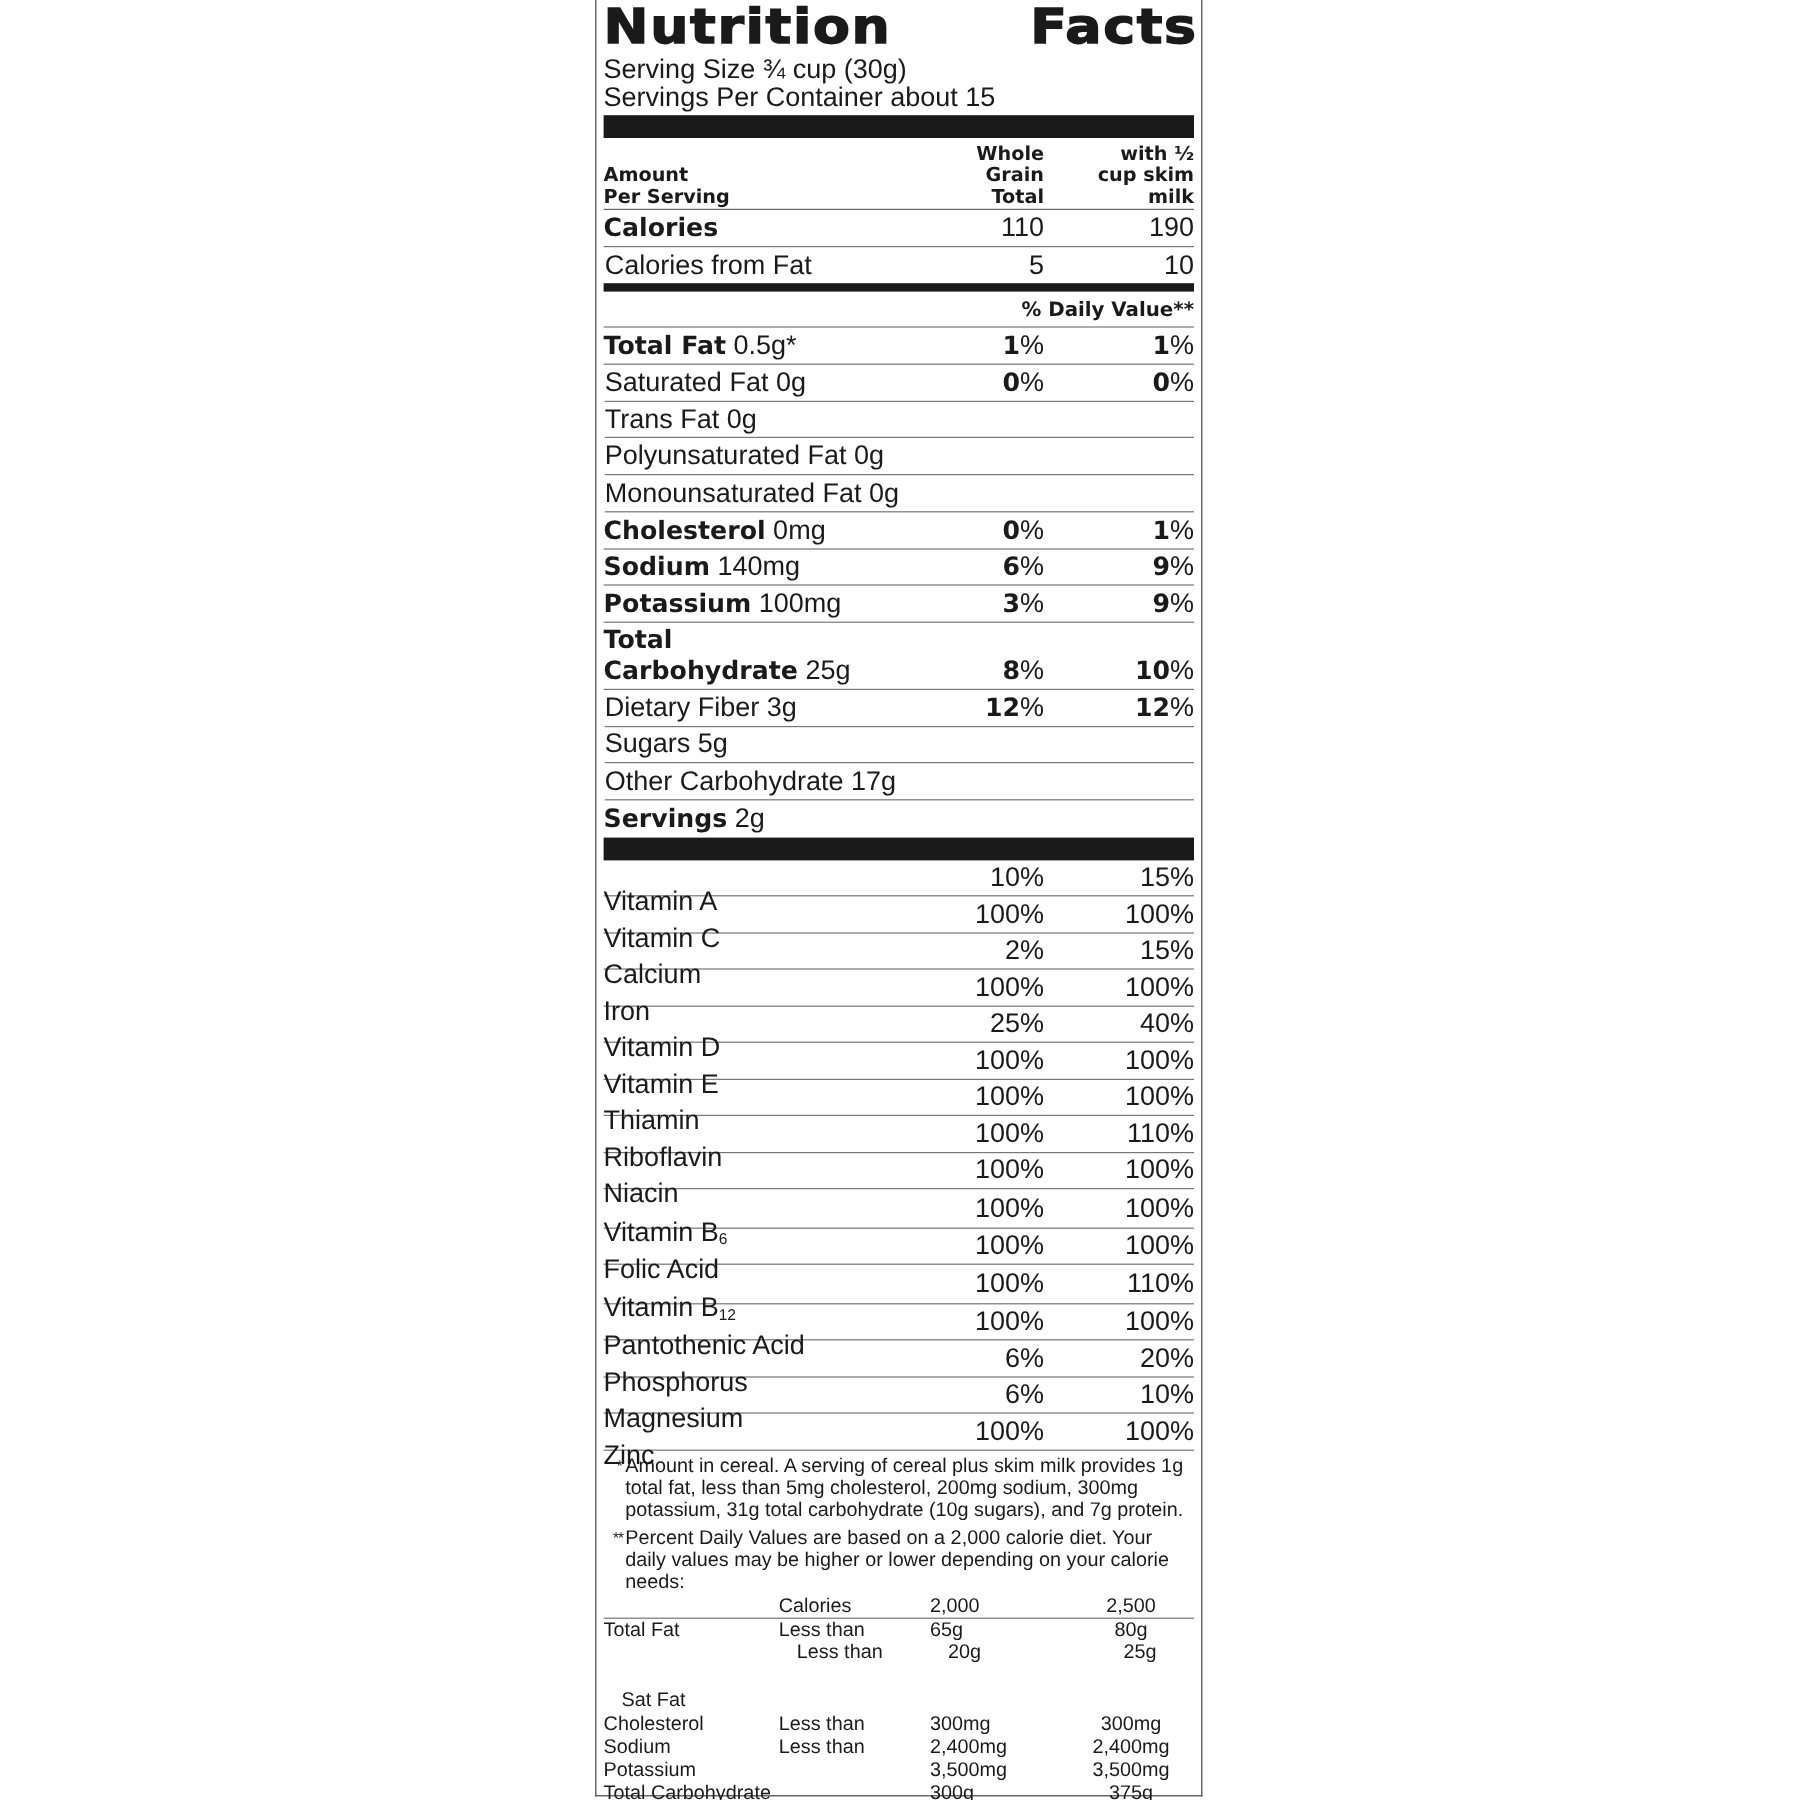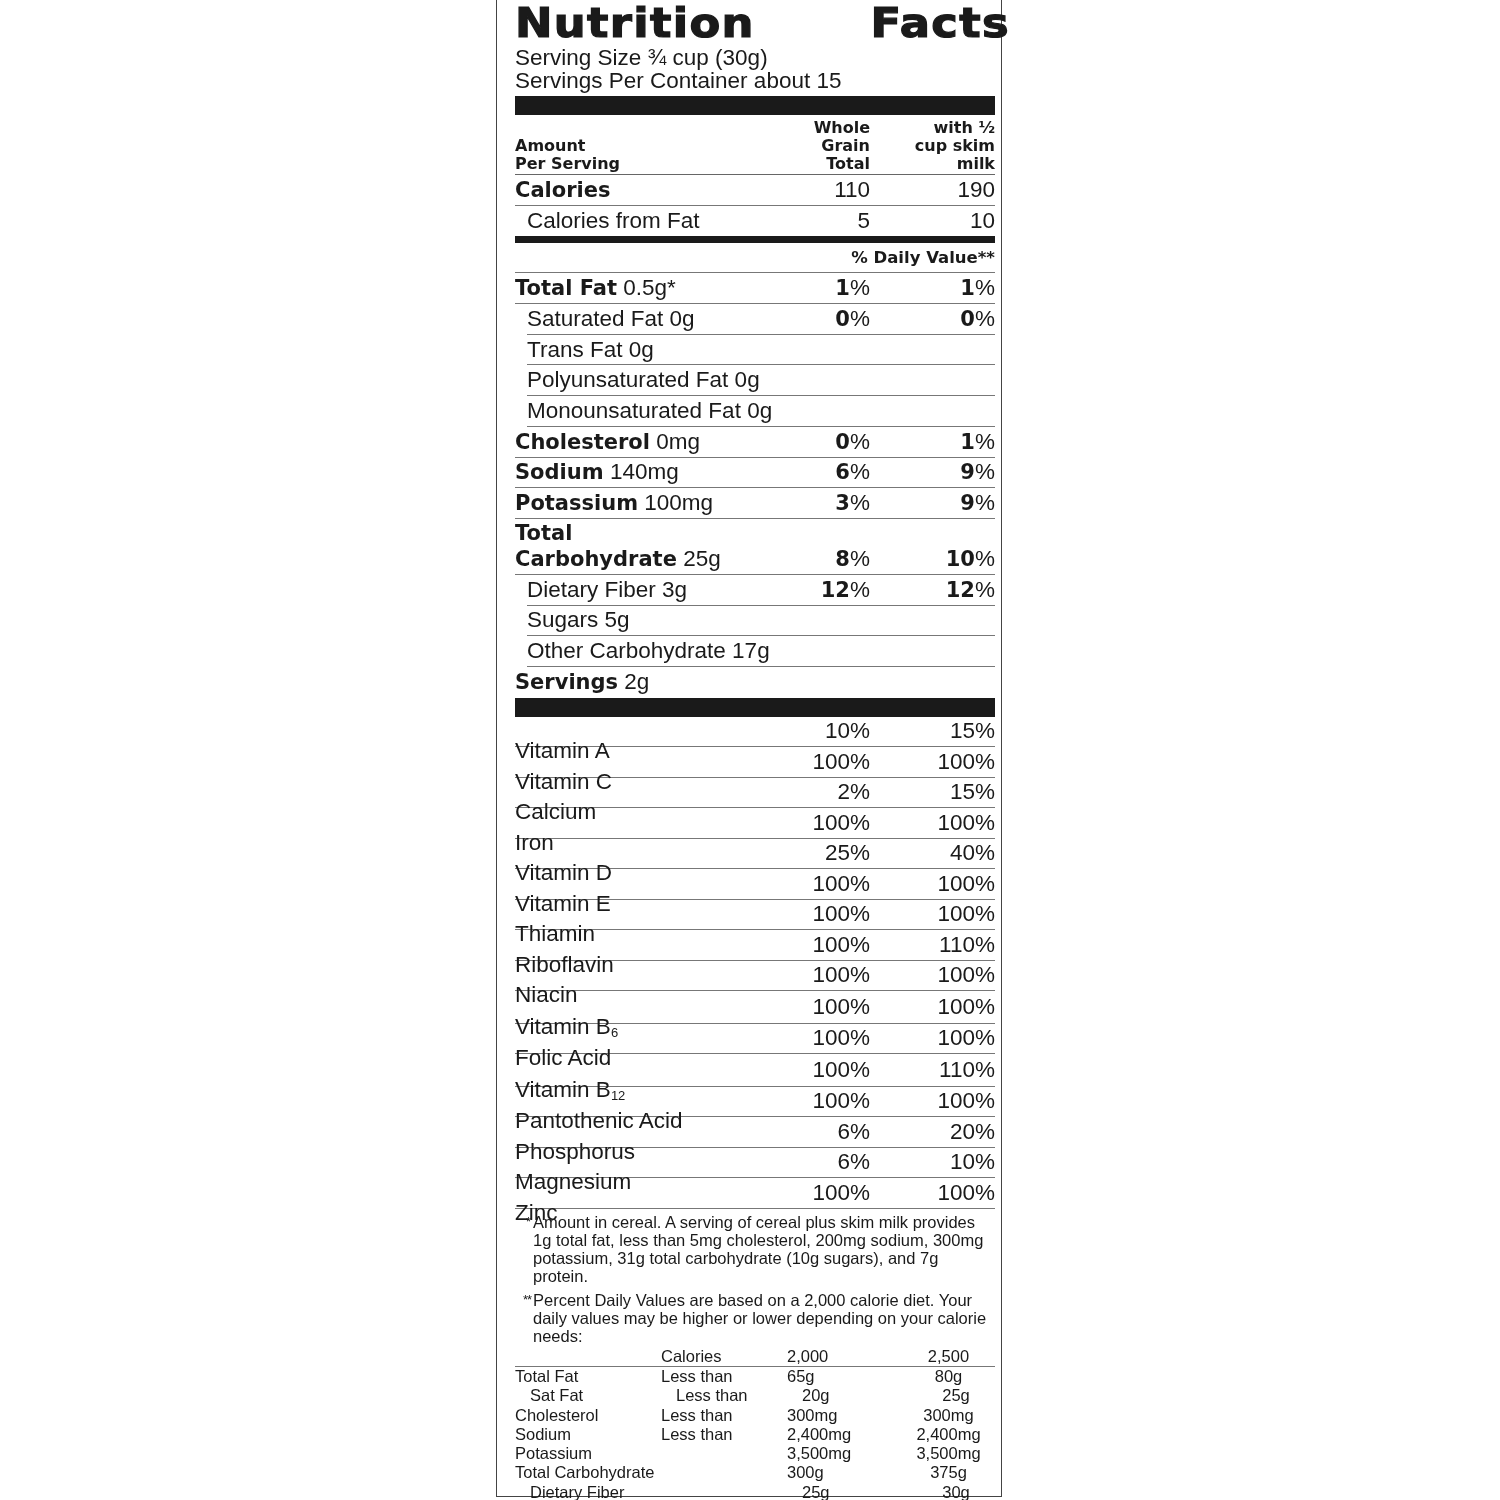--- a/index.html
+++ b/index.html
@@ -17,21 +17,21 @@
   }
   .label {
     position: absolute;
     left: 496px;
     top: 0px;
     width: 506px;
     height: 1497px;
     border: 1.5px solid #444;
     border-top: none;
     box-sizing: border-box;
-    padding: 0 6px 0 18px;
+    padding: 0 6px 0 6px;
   }
   .title {
     font-family: "DejaVu Sans", "Liberation Sans", sans-serif;
     font-weight: 900;
     font-size: 40px;
     line-height: 46px;
     letter-spacing: 1.2px;
     display: flex;
     justify-content: space-between;
     margin-top: 0px;
@@ -73,21 +73,21 @@
   .hdr-col2 { width: 125px; text-align: right; }
 
   .row {
     display: flex;
     align-items: center;
     height: 30.7px;
     border-bottom: 1px solid #777;
     box-sizing: border-box;
     font-size: 22.5px;
   }
-  .row.indent { margin-left: 12px; }
+  .row.indent { margin-left: 1px; }
   .row.noline { border-bottom: none; }
   .row .name { flex: 1; white-space: nowrap; }
   .row .c1 { width: 140px; text-align: right; }
   .row .c2 { width: 125px; text-align: right; }
   .row.indent .c1 { width: 128px; }
   .bold {
     font-family: "DejaVu Sans", "Liberation Sans", sans-serif;
     font-weight: bold;
     font-size: 21px;
   }
@@ -151,21 +151,21 @@
     font-size: 16.5px;
     line-height: 19.3px;
     margin-top: 2px;
   }
   .dvtable .trow { display: flex; }
   .dvtable .tc0 { width: 146px; white-space: nowrap; }
   .dvtable .tc1 { width: 126px; white-space: nowrap; }
   .dvtable .tc2 { width: 115px; white-space: nowrap; }
   .dvtable .tc3 { flex: 1; white-space: nowrap; text-align: center; }
   .dvtable .thead { border-bottom: 1px solid #777; }
-  .dvtable .ind { padding-left: 15px; }
+  .dvtable .ind { padding-left: 15px; margin-top: 40px; }
 </style>
 </head>
 <body>
 
 <div class="label">
 
   <div class="title">
     <span>Nutrition</span>
     <span>Facts</span>
   </div>

